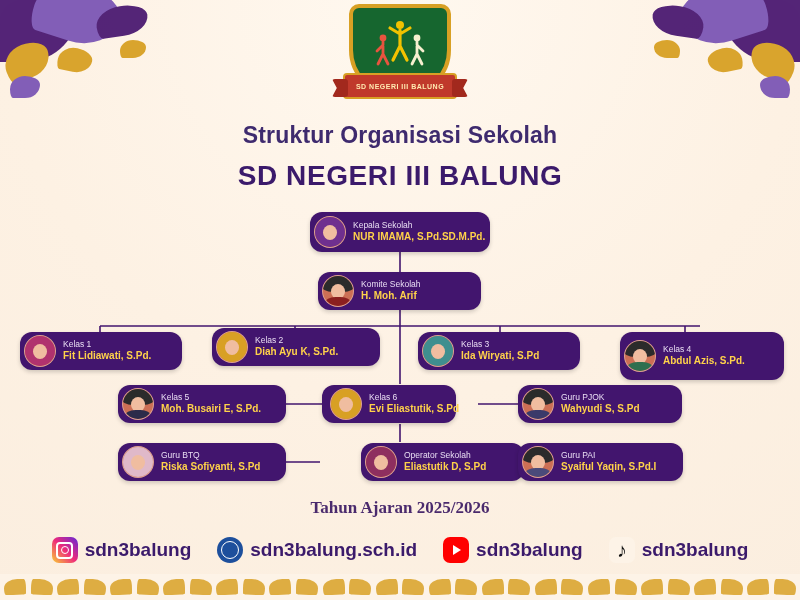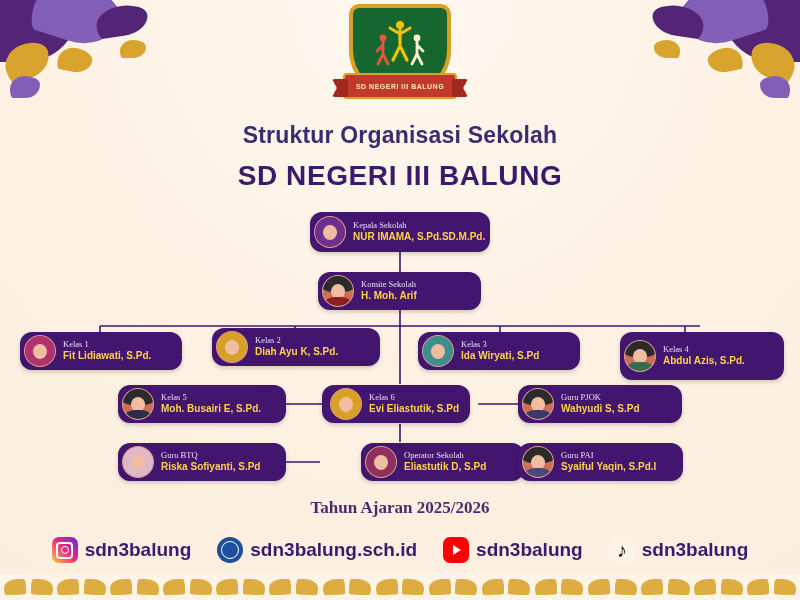--- a/index.html
+++ b/index.html
@@ -130,21 +130,21 @@
   .ava .face {
     position:absolute; left:8px; top:8px; width:14px; height:15px;
     background:#f0bda0; border-radius:50%;
   }
   .ava .body {
     position:absolute; left:2px; bottom:-5px; width:26px; height:14px;
     border-radius:40% 40% 0 0;
   }
   .node .txt { min-width:0; }
   .node .role {
-    font-size:8.5px; color:#e9ddf3; line-height:1.15; white-space:nowrap;font-family:Liberation Serif, serif;
+    font-size:8.5px; color:#e9ddf3; line-height:1.15; white-space:nowrap;
   }
   .node .name {
     font-size:10px; font-weight:bold; color:#ffd24a; line-height:1.2;
     white-space:nowrap;
   }
 
   
   .footer {
     position:absolute; left:0; right:0; bottom:26px; height:48px;
     display:flex; align-items:center; justify-content:center; gap:26px;
@@ -310,21 +310,21 @@
         <div class="hair"></div>
           <div class="face"></div>
           <div class="body" style="background:#2b2b4a;"></div>
       </div>
       <div class="txt">
         <div class="role">Kelas 5</div>
         <div class="name">Moh. Busairi E, S.Pd.</div>
       </div>
     </div>
 
-    <div class="node" style="left:322px; top:385px; width:148px; height:38px;padding-left:8px;">
+    <div class="node" style="left:322px; top:385px; width:134px; height:38px;padding-left:8px;">
       <div class="ava">
         <div class="hijab" style="background:#d8a024;"></div>
           <div class="face"></div>
       </div>
       <div class="txt">
         <div class="role">Kelas 6</div>
         <div class="name">Evi Eliastutik, S.Pd</div>
       </div>
     </div>
 

